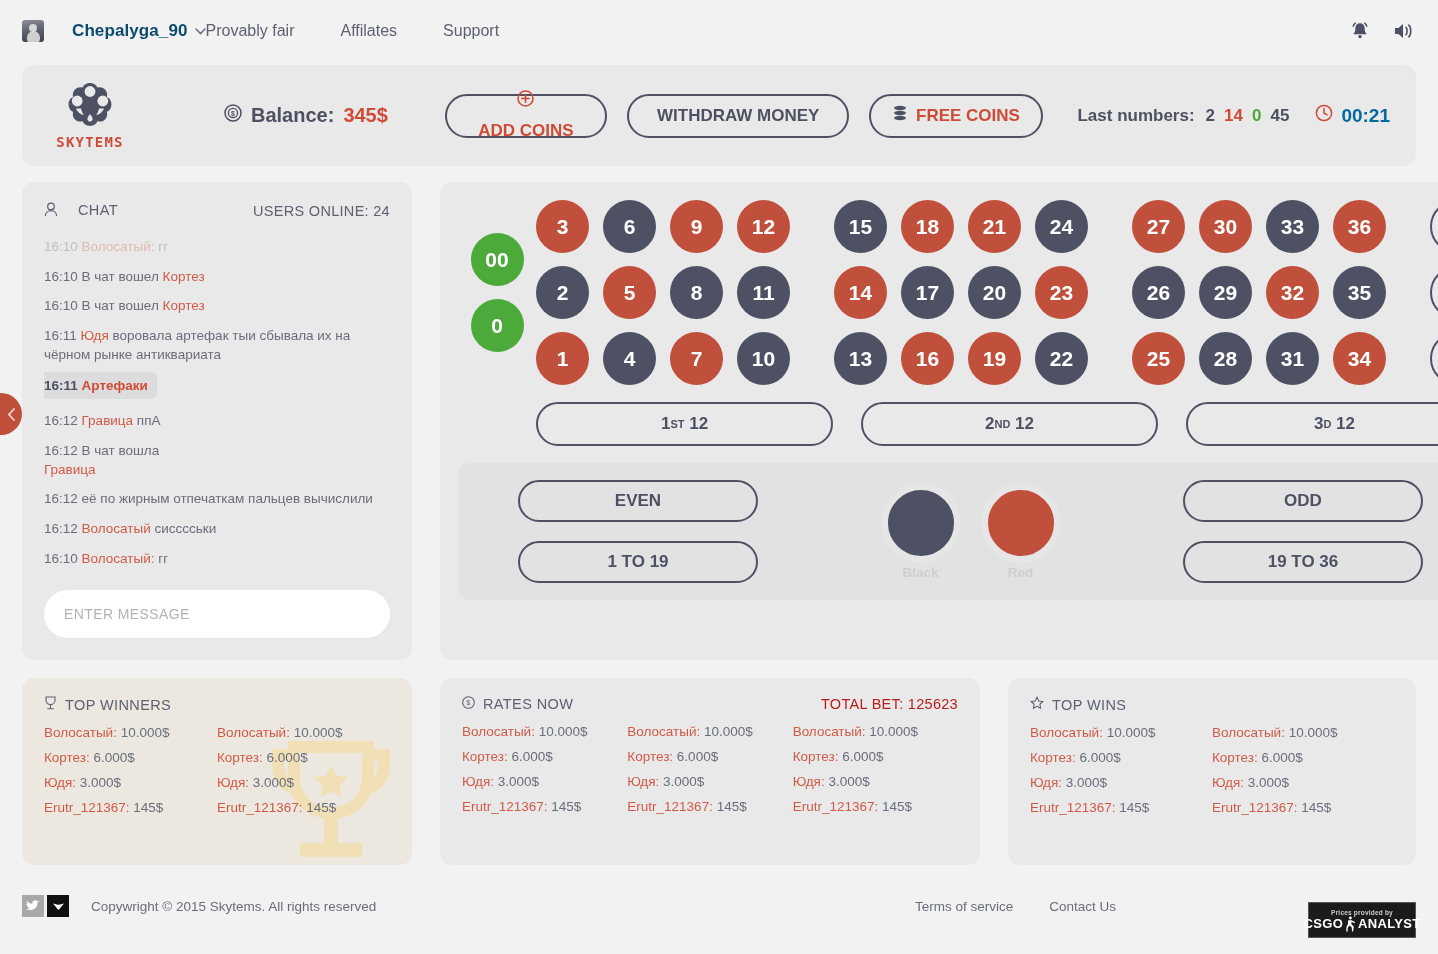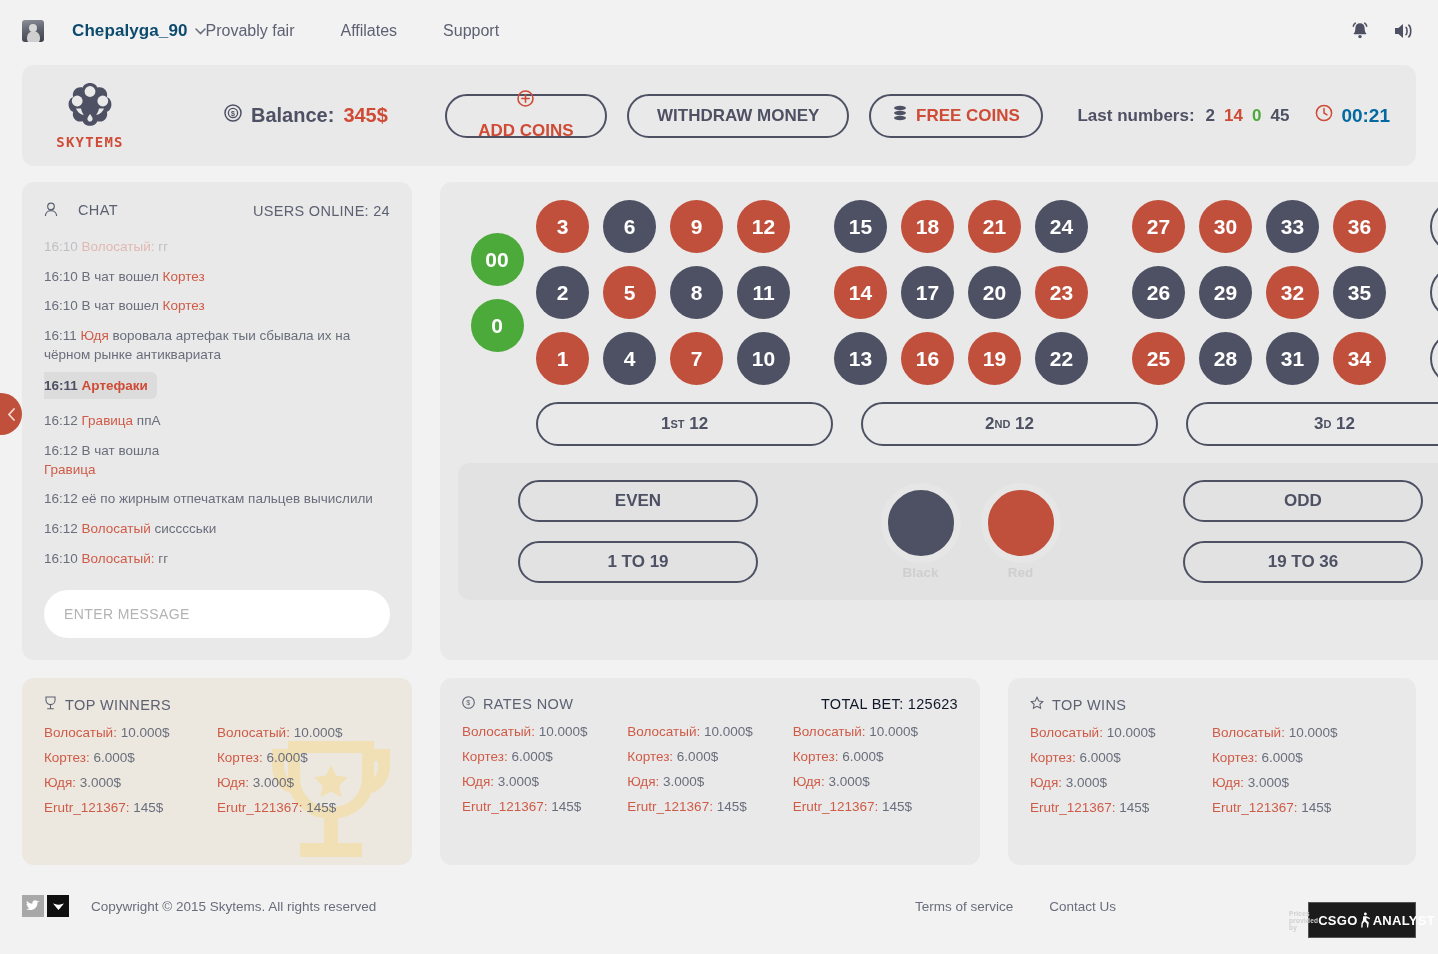--- a/index.html
+++ b/index.html
@@ -194,21 +194,21 @@
   .panels { display:flex; padding: 0 22px; gap: 28px; margin-top: 18px; }
   .panel {
     background:#e9e9e9; border-radius: 12px; padding: 18px 22px 20px 22px;
     position: relative; overflow: hidden; height: 187px;
   }
   .panel.winners { width: 390px; flex:0 0 390px; background:#ece8e0; }
   .panel.rates   { flex: 1 1 auto; }
   .panel.wins    { width: 408px; flex:0 0 408px; }
   .panel-head { display:flex; align-items:center; justify-content:space-between; }
   .panel-title { display:flex; align-items:center; gap:8px; font-size:14.5px; color:#5d6172; letter-spacing:.4px; }
-  .panel-extra { font-size:14.5px; color:#0f172a; letter-spacing:.3px; }
+  .panel-extra { font-size:14.5px; color:#b91c1c; letter-spacing:.3px; }
   .cols { display:flex; margin-top: 12px; position:relative; z-index:2; }
   .col { flex:1 1 0; }
   .entry { font-size:13.5px; margin-bottom:10px; color:#cf5b47; white-space:nowrap; }
   .entry .amt { color:#6a6e7c; }
   .trophy { position:absolute; right: 6px; bottom: -14px; z-index:1; opacity:.85; }
 
   
   .footer {
     display:flex; align-items:center; padding: 0 22px;
     height: 62px; margin-top: 10px;
@@ -217,21 +217,21 @@
   .sbox { width:22px;height:22px; display:flex;align-items:center;justify-content:center; }
   .sbox.tw { background:#a8a8a8; }
   .sbox.st { background:#101010; }
   .copy { margin-left: 22px; font-size:13.5px; color:#6a6e7c; }
   .flinks { margin-left:auto; display:flex; gap:36px; margin-right: 300px; }
   .flink { font-size:13.5px; color:#6a6e7c; cursor:pointer; }
   .csgo {
     position:absolute; right:22px; bottom:16px;
     width:108px;height:36px; background:#1b1b1b;
     border:1px solid #555; padding:2px 4px;
-    display:flex; flex-direction:row; align-items:center; justify-content:center;
+    display:flex; flex-direction:column; align-items:center; justify-content:center;
   }
   .csgo-top { font-size:6.5px; color:#cfcfcf; font-weight:bold; letter-spacing:.2px; }
   .csgo-bot { font-size:13px; color:#fff; font-weight:bold; display:flex; align-items:center; gap:2px; letter-spacing:.3px;}
 </style>
 </head>
 <body>
 
 <div class="topnav">
   <div class="avatar"></div>
   <div class="username">Chepalyga_90</div>

